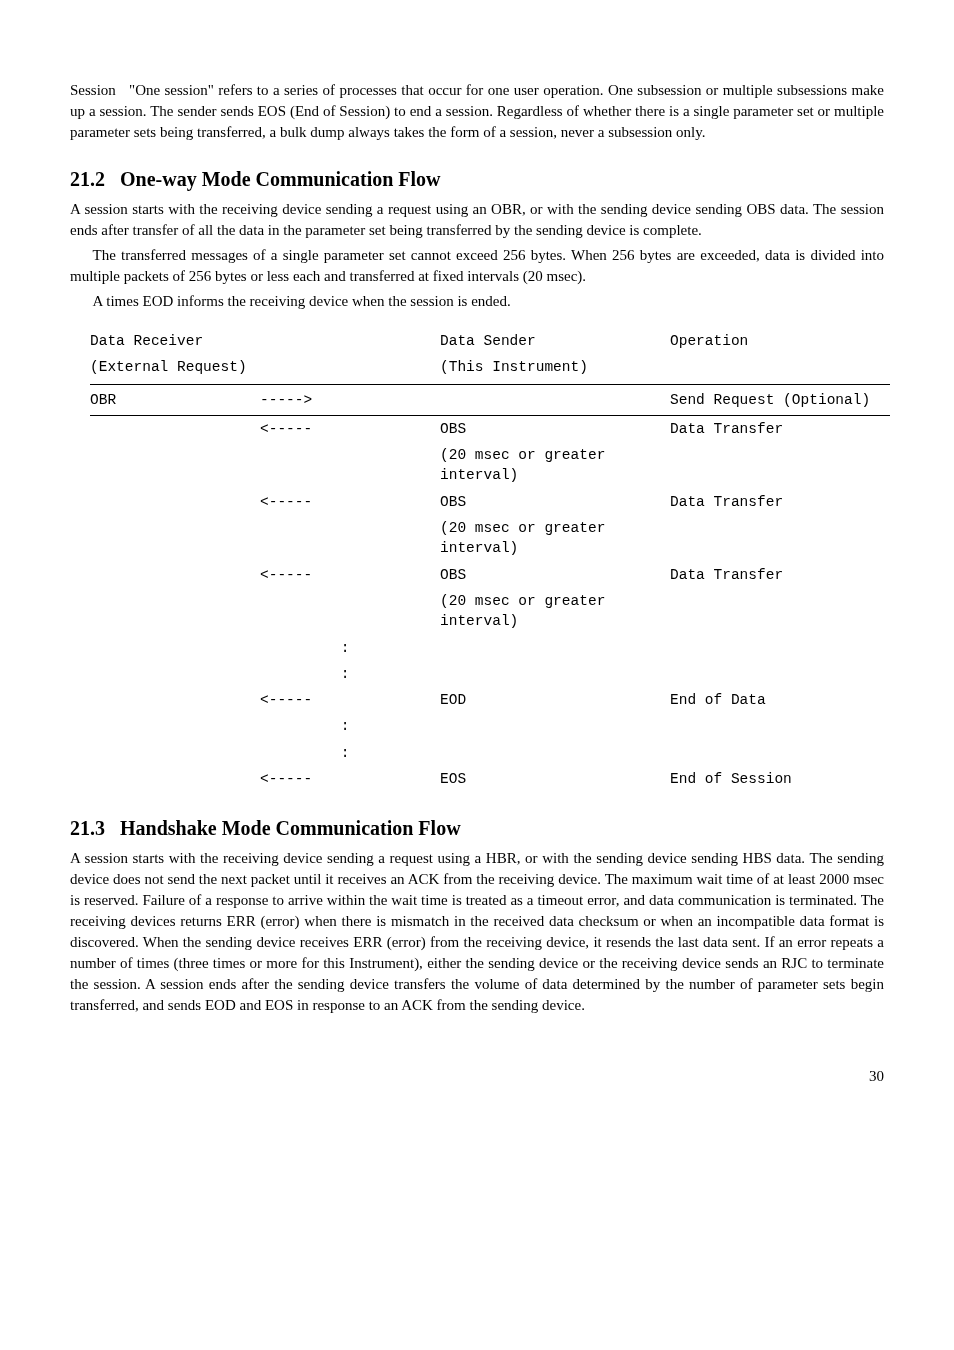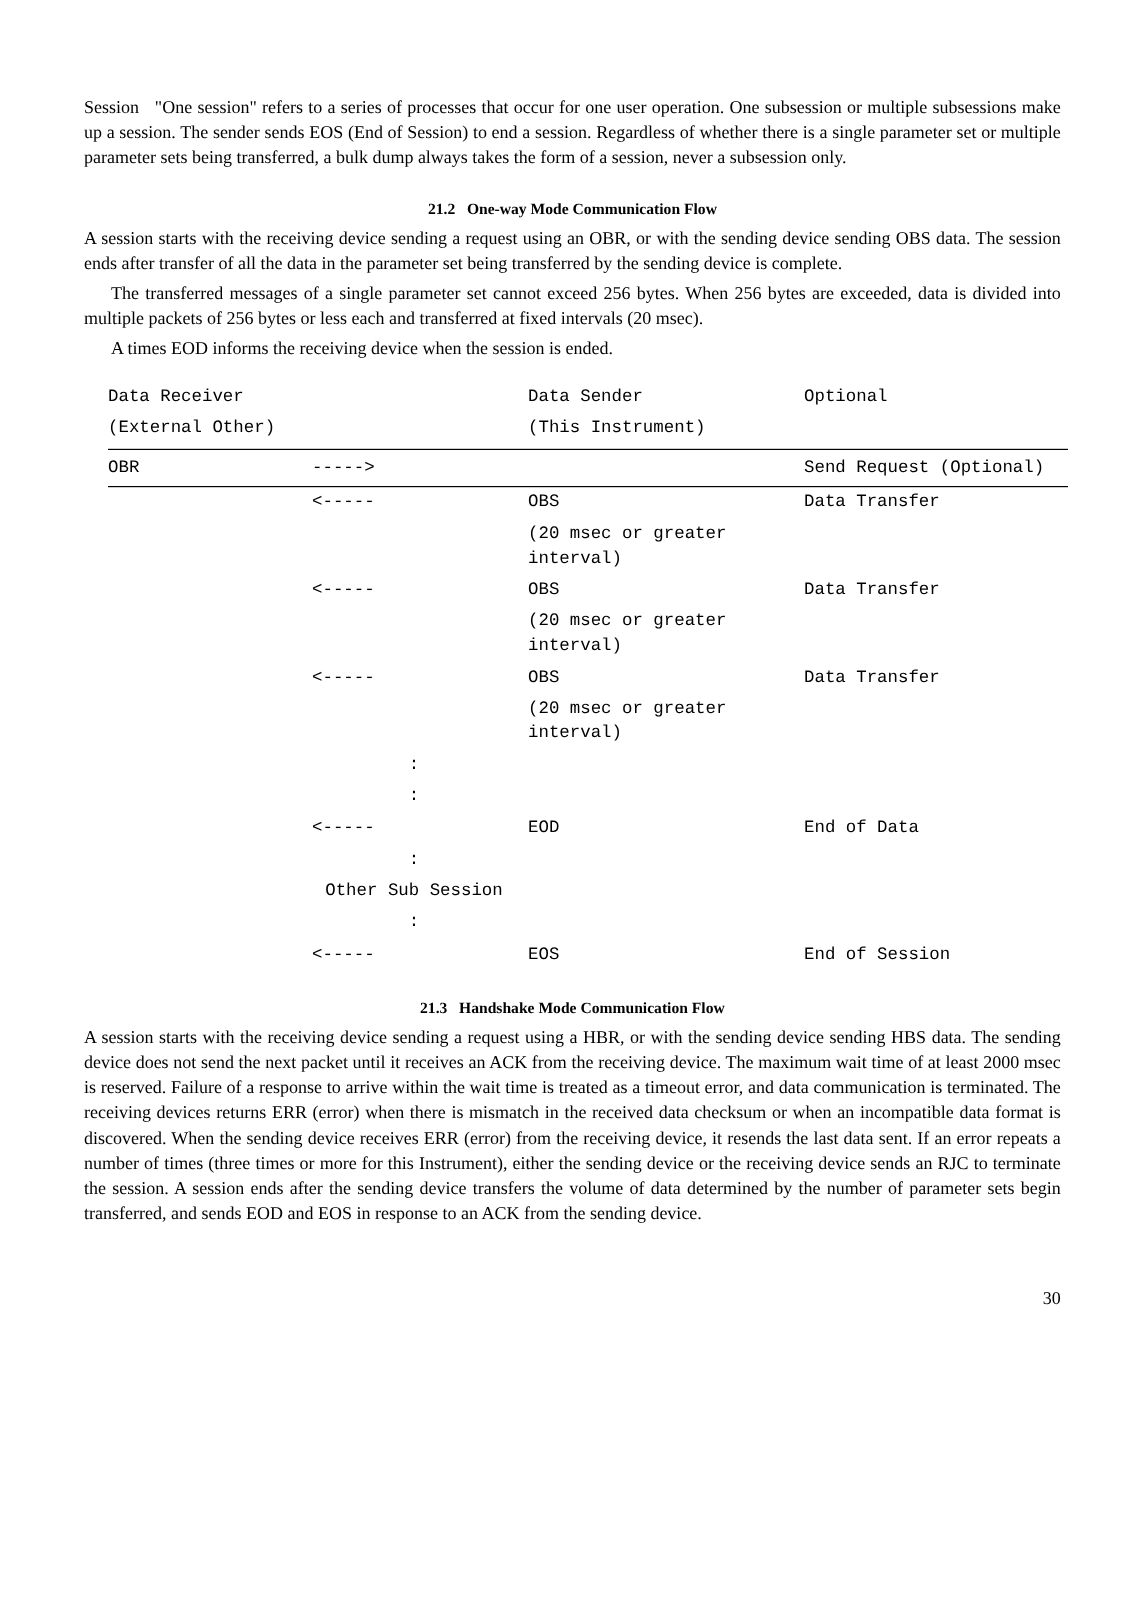--- a/index.html
+++ b/index.html
@@ -17,24 +17,23 @@
     margin: 0 0 4px 0;
     text-align: justify;
   }
   p.indent {
     text-indent: 1.5em;
   }
   .run-in {
     font-weight: normal;
   }
   h2 {
-    font-size: 13px;
+    font-size: 20px;
     font-weight: bold;
     margin: 22px 0 6px 0;
-    text-align: center;
   }
   .mono, .mono td {
     font-family: "Courier New", Courier, monospace;
     font-size: 14.5px;
   }
   table.flow {
     border-collapse: collapse;
     margin: 16px 0 4px 20px;
     width: 800px;
   }
@@ -82,24 +81,24 @@
 <p>A session starts with the receiving device sending a request using an OBR, or with the sending device sending OBS data. The session ends after transfer of all the data in the parameter set being transferred by the sending device is complete.</p>
 <p class="indent">The transferred messages of a single parameter set cannot exceed 256 bytes. When 256 bytes are exceeded, data is divided into multiple packets of 256 bytes or less each and transferred at fixed intervals (20 msec).</p>
 <p class="indent">A times EOD informs the receiving device when the session is ended.</p>
 
 <table class="flow mono">
   <tbody>
       <tr>
     <td class="recv">Data Receiver</td>
     <td class="arrow"></td>
     <td class="sender">Data Sender</td>
-    <td>Optional</td>
+    <td>Operation</td>
   </tr>
   <tr class="hdr">
-    <td class="recv">(External Other)</td>
+    <td class="recv">(External Request)</td>
     <td class="arrow"></td>
     <td class="sender">(This Instrument)</td>
     <td></td>
   </tr>
   <tr class="obrrow">
     <td class="recv">OBR</td>
     <td class="arrow">-----&gt;</td>
     <td class="sender"></td>
     <td>Send Request (Optional)</td>
   </tr>
@@ -158,26 +157,20 @@
     <td>End of Data</td>
   </tr>
   <tr>
     <td class="recv"></td>
     <td class="arrow center">:</td>
     <td class="sender"></td>
     <td></td>
   </tr>
   <tr>
     <td class="recv"></td>
-    <td class="arrow center">Other Sub Session</td>
-    <td class="sender"></td>
-    <td></td>
-  </tr>
-  <tr>
-    <td class="recv"></td>
     <td class="arrow center">:</td>
     <td class="sender"></td>
     <td></td>
   </tr>
   <tr>
     <td class="recv"></td>
     <td class="arrow">&lt;-----</td>
     <td class="sender">EOS</td>
     <td>End of Session</td>
   </tr>

